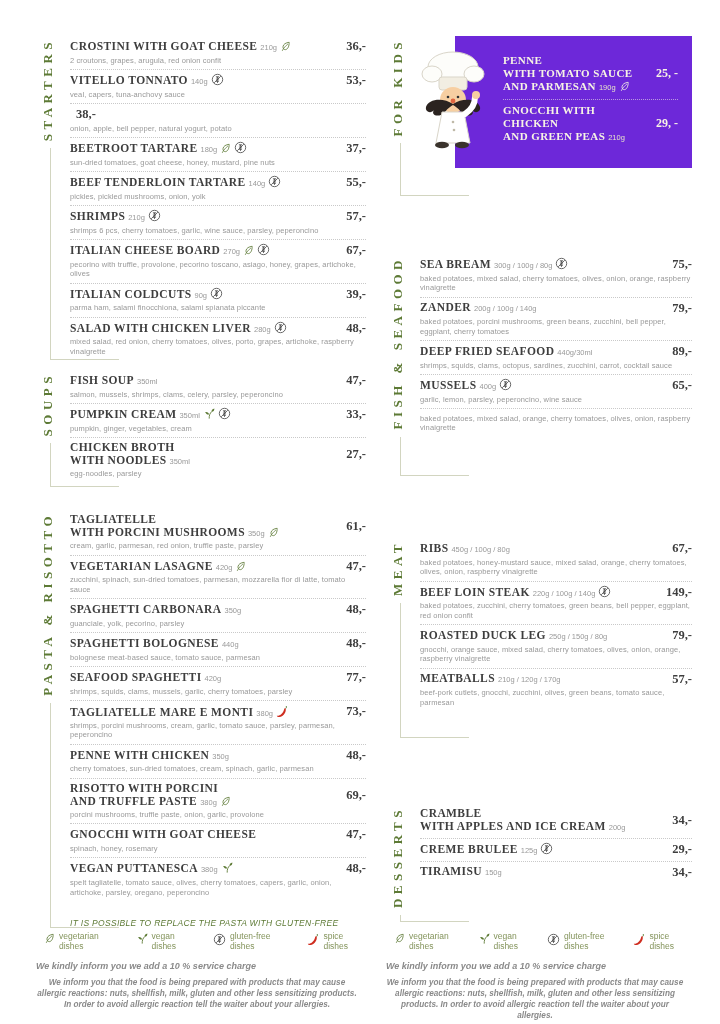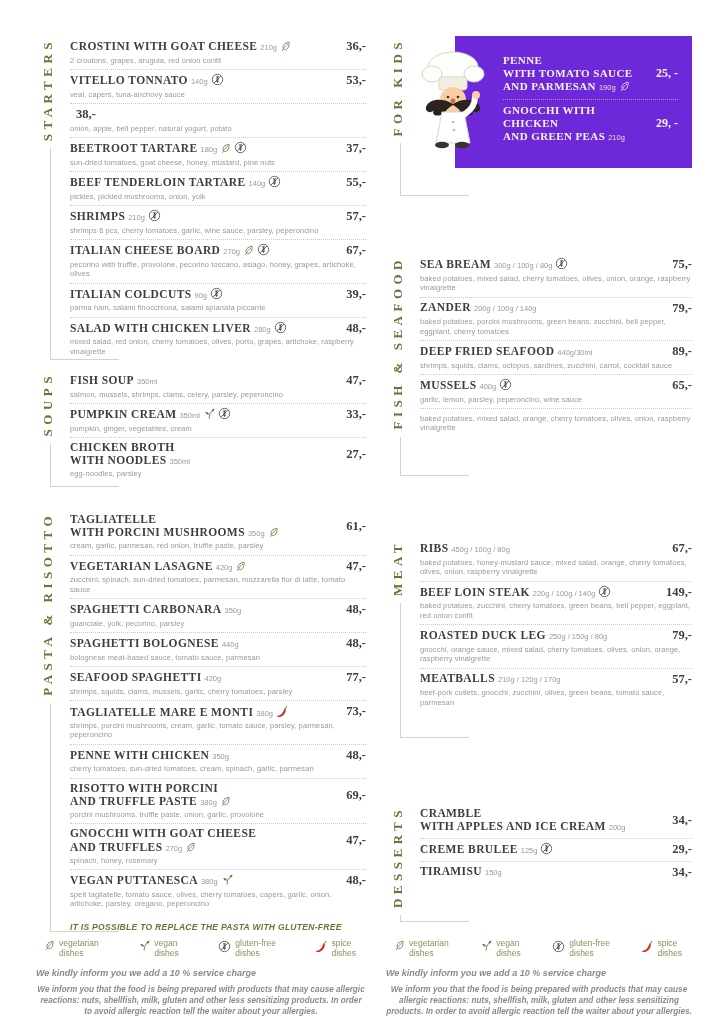--- a/index.html
+++ b/index.html
@@ -22,33 +22,33 @@
        color:#3e3e3e;letter-spacing:.4px;}
   .meta{font-family:"Liberation Sans",sans-serif;font-weight:400;font-size:7.5px;color:#999;
         letter-spacing:0;margin-left:3px;}
   .price{font-family:"Liberation Serif",serif;font-weight:700;font-size:12.5px;color:#3e3e3e;
          margin-left:6px;white-space:nowrap;}
   .desc{font-size:7.5px;color:#999;line-height:1.27;margin-top:1.5px;letter-spacing:.1px;}
   .icon{display:inline-block;vertical-align:baseline;margin-left:3px;line-height:0;}
   .icon svg{display:inline-block;vertical-align:-2px;}
   .icon-vegetarian,.icon-vegan{color:#5d7a35;}
   .icon-gluten-free{color:#4a4a4a;}
-  .footnote{font-style:italic;font-weight:700;font-size:8.5px;color:#5d7a35;letter-spacing:.3px;margin-top:9px;}
+  .footnote{font-style:italic;font-weight:400;font-size:8.5px;color:#5d7a35;letter-spacing:.3px;margin-top:17px;}
   
   .kids-box{position:relative;margin-left:35px;margin-right:0;background:#6d28d9;
             padding:14px 14px 14px 48px;box-sizing:border-box;min-height:132px;}
   .kids-box .item{border-bottom:1px dotted rgba(248,244,228,.55);padding:4px 0 7px;}
   .kids-box .item:last-child{border-bottom:none;}
   .kids-box .ttl{color:#f7f3e4;font-size:11px;}
   .kids-box .meta{color:#e7e2cb;}
   .kids-box .price{color:#f7f3e4;font-size:12px;}
   .kids-box .icon-vegetarian{color:#f7f3e4;}
   .chef{position:absolute;left:-46px;top:14px;width:90px;height:102px;}
   
-  .footer{position:absolute;top:932px;left:0;right:0;margin-top:7px;}
+  .footer{position:absolute;top:932px;left:0;right:8px;}
   .legend{display:flex;justify-content:space-between;padding:0 10px 0 8px;}
   .legend-entry{display:flex;align-items:flex-start;}
   .legend-entry .icon{margin:1px 4px 0 0;}
   .legend-label{font-size:8.5px;color:#84945c;line-height:1.15;}
   .service{font-style:italic;font-weight:700;font-size:9px;color:#8a8a8a;text-align:left;margin-top:9px;}
   .allergy{font-style:italic;font-weight:700;font-size:8.2px;color:#8a8a8a;text-align:center;
            line-height:1.35;margin:6px auto 0;max-width:330px;}
   
   .sec-starters{top:36px;}
   .sec-soups{top:370px;}   .sec-soups .rail{min-height:117px;}
@@ -332,24 +332,20 @@
                       </svg></span></div>
                 </div>
                 <div class="price">69,-</div>
               </div>
               <div class="desc">porcini mushrooms, truffle paste, onion, garlic, provolone</div>
             </div>
             <div class="item">
               <div class="trow">
                 <div class="ttl">
                   <div><span>GNOCCHI WITH GOAT CHEESE</span></div>
-                  <div><span>AND TRUFFLES</span><span class="meta">270g</span><span class="icon icon-vegetarian"><svg width="11" height="11" viewBox="0 0 12 12">
-                        <path d="M10 1.4 C6.4 1.9 3.7 3.3 3.3 6.1 c-.3 2 1 3.5 2.7 3.3 2.7-.4 4-3.8 4-8z" fill="none" stroke="currentColor" stroke-width="0.9"></path>
-                        <path d="M2.4 10.8 C3.9 7.6 6.2 5.3 8.7 3.2" fill="none" stroke="currentColor" stroke-width="0.8"></path>
-                      </svg></span></div>
                 </div>
                 <div class="price">47,-</div>
               </div>
               <div class="desc">spinach, honey, rosemary</div>
             </div>
             <div class="item">
               <div class="trow">
                 <div class="ttl">
                   <div><span>VEGAN PUTTANESCA</span><span class="meta">380g</span><span class="icon icon-vegan"><svg width="12" height="12" viewBox="0 0 12 12">
                         <path d="M6.2 10.6 C6.1 7.6 6.8 5.2 8.8 3.6" stroke="currentColor" stroke-width="0.9" fill="none"></path>

